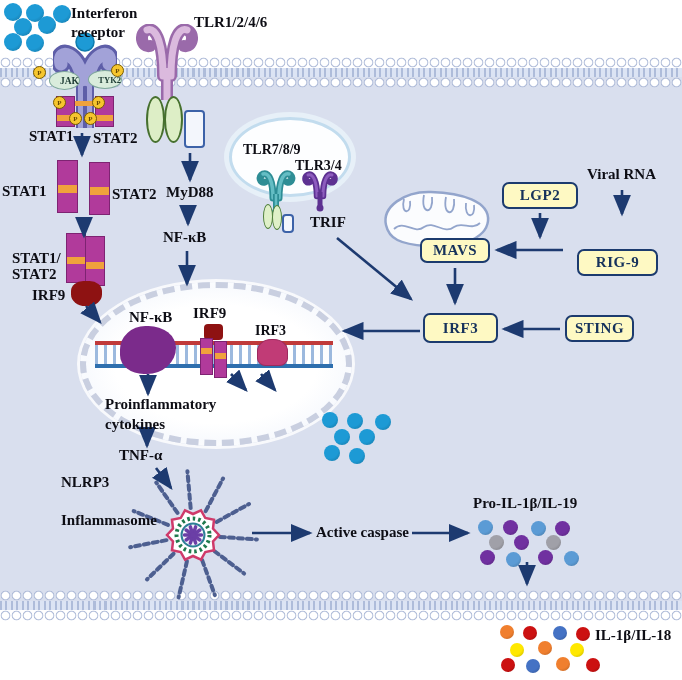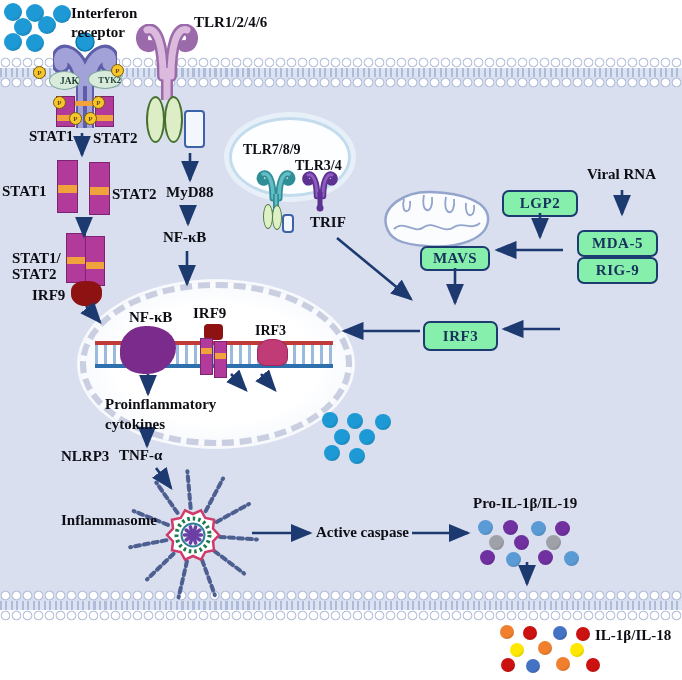--- a/index.html
+++ b/index.html
@@ -9,23 +9,23 @@
   
   #cytoplasm{left:0;top:72px;width:682px;height:534px;background:#d9dfee;}
   
   .membrane{left:0;width:682px;height:31px;}
   .mem-row{height:11px;background-image:radial-gradient(circle 4.6px at 5.5px 5.5px,#ffffff 3.2px,#aab8d6 4.4px,rgba(170,184,214,0) 5.2px);background-size:11px 11px;}
   .mem-mid{height:9px;background-color:#dce4f4;background-image:repeating-linear-gradient(90deg,#aebcda 0 2px,rgba(0,0,0,0) 2px 5.5px);}
   
   .lbl{position:absolute;font-weight:bold;font-size:15px;color:#0d0d14;white-space:nowrap;}
   .lbl.s14{font-size:14px;}
   
-  .bluebox{position:absolute;background:#86efac;border:2.5px solid #1c3b6e;border-radius:7px;
+  .bluebox{position:absolute;background:#fef9c3;border:2.5px solid #1c3b6e;border-radius:7px;
            display:flex;align-items:center;justify-content:center;color:#16325c;
-           font-weight:bold;font-size:15px;letter-spacing:.5px;box-sizing:border-box;margin-top:8px;}
+           font-weight:bold;font-size:15px;letter-spacing:.5px;box-sizing:border-box;}
   
   .statrect{position:absolute;border:1.5px solid #7e2372;box-sizing:border-box;}
   
   .pcirc{position:absolute;width:13px;height:13px;border-radius:50%;background:#f6c62e;border:1.5px solid #7a5c00;
          color:#6b4a00;font-weight:bold;font-size:7px;display:flex;align-items:center;justify-content:center;box-sizing:border-box;}
   .kinase{position:absolute;background:#d9ecdc;border:1.5px solid #7fa89b;border-radius:50%;
           display:flex;align-items:center;justify-content:flex-end;color:#1e3c34;font-weight:bold;box-sizing:border-box;}
   
   #nucleus{left:80px;top:282px;width:272px;height:164px;border:6px dashed #c9cfe0;border-radius:50%;
            background:radial-gradient(ellipse at center,#ffffff 55%,#edf2fb 100%);box-sizing:border-box;
@@ -105,28 +105,28 @@
     <path d="M90,20 C88,36 100,36 98,22" fill="none" stroke="#93a5cc" stroke-width="1.8"></path>
     <path d="M18,46 C28,36 38,52 48,44 C58,37 68,52 78,44 C86,38 96,48 104,40" fill="none" stroke="#93a5cc" stroke-width="1.8"></path>
   </svg>
 
   <div class="bluebox" style="left:420px;top:238px;width:70px;height:25px;">
       <span>MAVS</span>
     </div>
   <div class="bluebox" style="left:502px;top:182px;width:76px;height:27px;">
       <span>LGP2</span>
     </div>
-  <div class="bluebox" style="left:577px;top:222px;width:81px;height:27px;">
-      <span>MDA-5</span>
-    </div>
   <div class="bluebox" style="left:577px;top:249px;width:81px;height:27px;">
       <span>RIG-9</span>
     </div>
   <div class="bluebox" style="left:423px;top:313px;width:75px;height:30px;">
       <span>IRF3</span>
+    </div>
+  <div class="bluebox" style="left:565px;top:315px;width:69px;height:27px;">
+      <span>STING</span>
     </div>
 
   <svg class="abs" style="left:53px;top:22px;" width="64" height="110" viewBox="0 0 64 110">
     <path d="M29,58 C27,32 4,24 8,42" stroke="#5e5ea8" stroke-width="19" fill="none" stroke-linecap="round"></path>
     <path d="M35,58 C37,32 60,24 56,42" stroke="#5e5ea8" stroke-width="19" fill="none" stroke-linecap="round"></path>
     <line x1="27.5" y1="48" x2="27.5" y2="106" stroke="#5e5ea8" stroke-width="9"></line>
     <line x1="36.5" y1="48" x2="36.5" y2="106" stroke="#5e5ea8" stroke-width="9"></line>
     <path d="M29,58 C27,32 4,24 8,42" stroke="#a2a2d8" stroke-width="13" fill="none" stroke-linecap="round"></path>
     <path d="M35,58 C37,32 60,24 56,42" stroke="#a2a2d8" stroke-width="13" fill="none" stroke-linecap="round"></path>
     <line x1="27.5" y1="48" x2="27.5" y2="106" stroke="#a2a2d8" stroke-width="5"></line>
@@ -299,18 +299,18 @@
   <div class="lbl s14" style="left:243px;top:142px;">TLR7/8/9</div>
   <div class="lbl s14" style="left:295px;top:158px;">TLR3/4</div>
   <div class="lbl" style="left:310px;top:214px;">TRIF</div>
   <div class="lbl" style="left:587px;top:166px;">Viral RNA</div>
   <div class="lbl" style="left:129px;top:309px;">NF-κB</div>
   <div class="lbl" style="left:193px;top:305px;">IRF9</div>
   <div class="lbl s14" style="left:255px;top:323px;">IRF3</div>
   <div class="lbl" style="left:105px;top:396px;">Proinflammatory</div>
   <div class="lbl" style="left:105px;top:416px;">cytokines</div>
   <div class="lbl" style="left:119px;top:447px;">TNF-α</div>
-  <div class="lbl" style="left:61px;top:448px;text-align:center;">NLRP3</div>
+  <div class="lbl" style="left:61px;top:474px;text-align:center;">NLRP3</div>
   <div class="lbl" style="left:61px;top:512px;">Inflammasome</div>
   <div class="lbl" style="left:316px;top:524px;">Active caspase</div>
   <div class="lbl" style="left:473px;top:495px;">Pro-IL-1β/IL-19</div>
   <div class="lbl" style="left:595px;top:627px;">IL-1β/IL-18</div>
 </div>
 
 </body></html>

